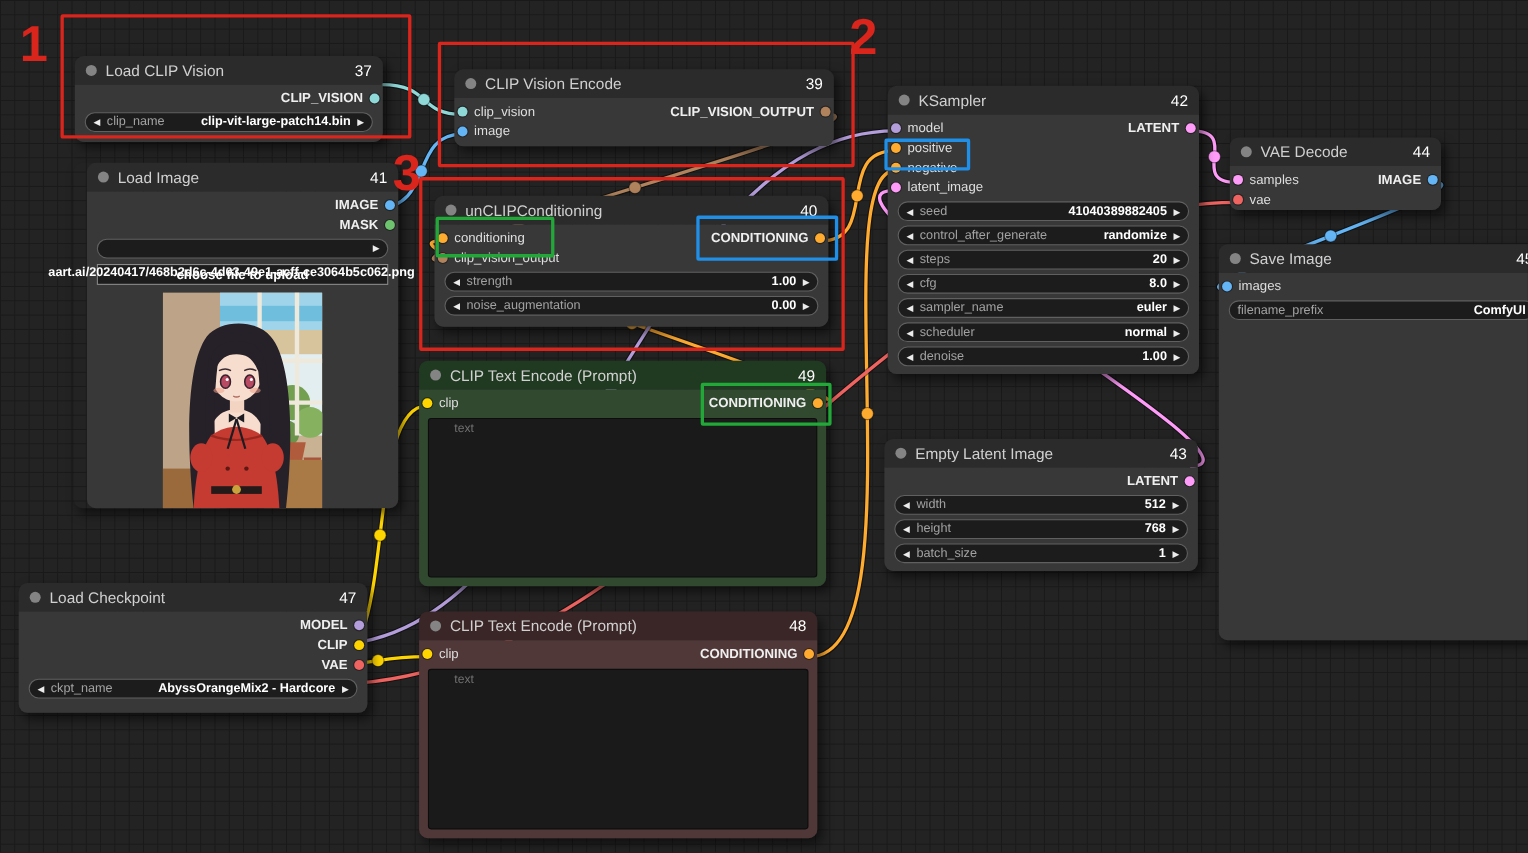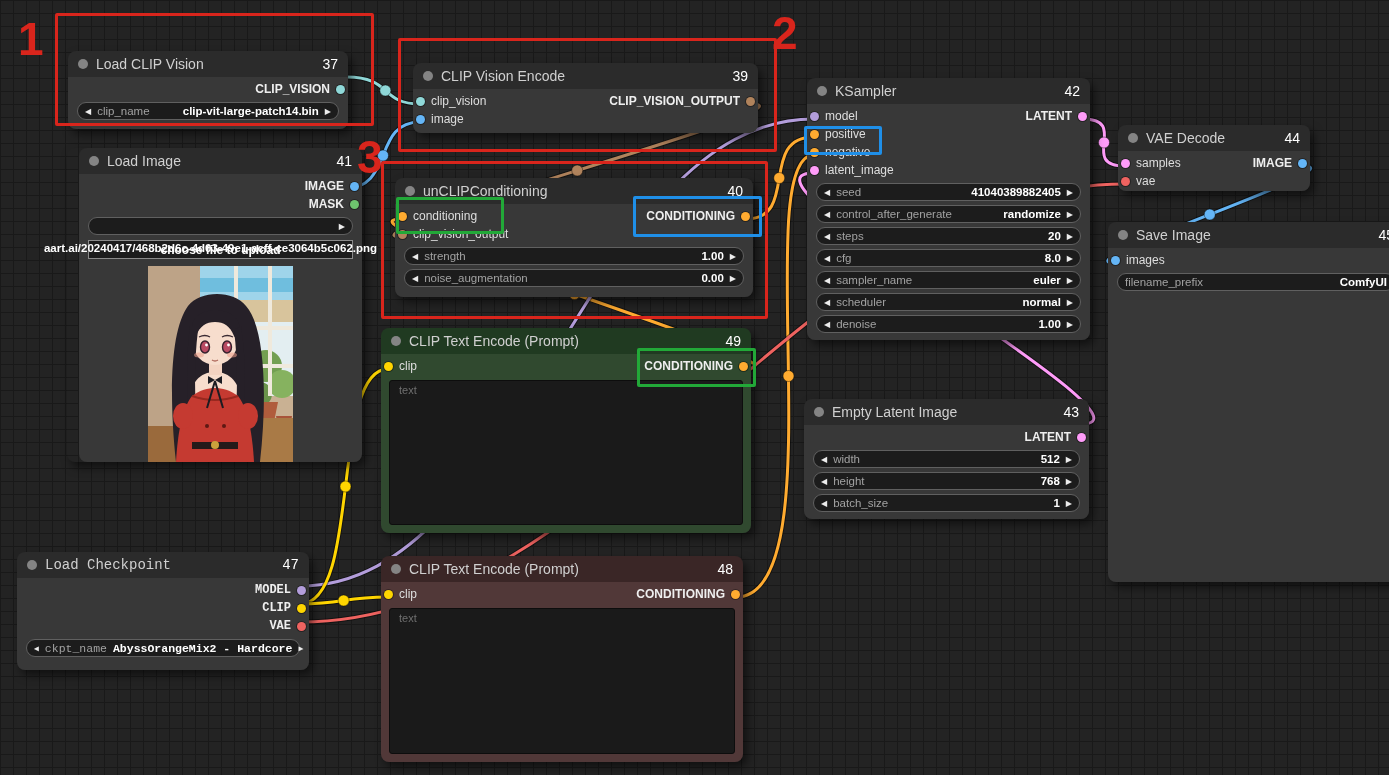--- a/index.html
+++ b/index.html
@@ -27,21 +27,21 @@
     display:flex;align-items:center;padding:0 7px;font-size:11.5px;gap:6px;position:relative;}
   .warr{font-size:8px;color:#ececec;flex:none;}
   .wname{color:#a2a2a2;white-space:nowrap;}
   .wval{margin-left:auto;color:#fff;font-weight:bold;white-space:nowrap;}
   .wval-center{position:absolute;left:50%;top:50%;transform:translate(-53%,-50%);color:#fff;font-weight:bold;
     font-size:11.5px;white-space:nowrap;margin-top:22px;}
   .warr-right{position:absolute;right:7px;top:50%;transform:translateY(-50%);}
   .upload-btn{height:17px;flex:none;margin:3px 9px;background:#1c1c1c;border:1px solid #8b8b8b;color:#fff;
     font-weight:bold;font-size:12px;display:flex;align-items:center;justify-content:center;cursor:pointer;}
   .textarea{flex:1;margin:3px 8px 8px;background:#1a1a1a;border:1px solid #0d0d0d;border-radius:3px;
-    color:#6f6f6f;font-size:11px;padding:3px 9px;font-family:"Liberation Sans",sans-serif;min-height:0;}
+    color:#6f6f6f;font-size:11px;padding:3px 23px;font-family:"Liberation Sans",sans-serif;min-height:0;}
   .preview{flex:none;margin:4px auto 8px;display:block;}
   .ann-box{position:absolute;z-index:3;border-style:solid;border-width:3px;border-radius:2px;}
   .ann-num{position:absolute;z-index:3;font-weight:bold;font-size:46px;line-height:1;}
 </style>
 </head>
 <body>
 
 <div class="canvas">
   <svg id="wires" width="1389" height="775">
       <path d="M 347 77 C 392 77, 380 104, 420 104" fill="none" stroke="rgba(0,0,0,0.45)" stroke-width="5"></path>
@@ -432,21 +432,21 @@
               <span>clip</span>
             </span>
             <span class="slot out">
               <span>CONDITIONING</span>
               <span class="sdot" style="background: rgb(255, 171, 48);"></span>
             </span>
           </div>
           <div class="textarea"><span>text</span></div>
         </div>
       </div>
-      <div class="node theme-default" style="left: 17px; top: 552px; width: 292px; height: 118px; font-family: Liberation Mono, monospace;">
+      <div class="node theme-default" style="left: 17px; top: 530px; width: 317px; height: 118px;">
         <div class="titlebar">
           <span class="tdot"></span>
           <span class="title">Load Checkpoint</span>
           <span class="num">47</span>
         </div>
         <div class="nbody">
           <div class="slotrow">
             <span class="slot out">
               <span>MODEL</span>
               <span class="sdot" style="background: rgb(179, 157, 219);"></span>

